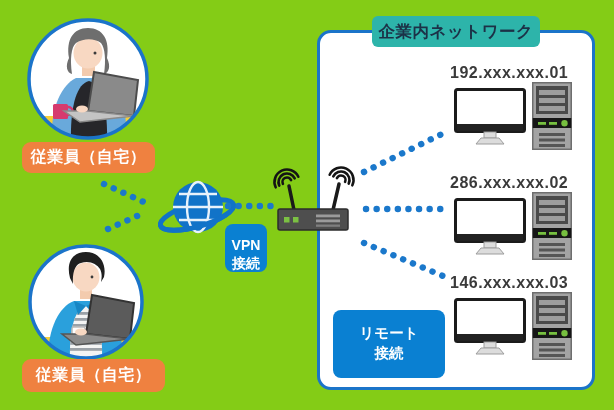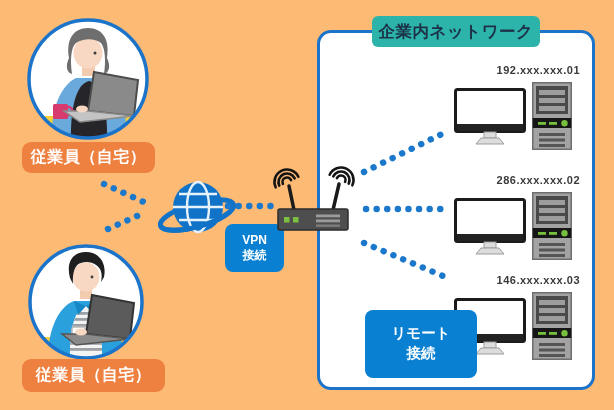--- a/index.html
+++ b/index.html
@@ -1,17 +1,17 @@
 <!DOCTYPE html>
 <html><head>
 <meta charset="utf-8">
 <style>
   html,body{margin:0;padding:0;}
   body{font-family:"Liberation Sans","DejaVu Sans",sans-serif;}
-  .canvas{position:relative;width:614px;height:410px;background:#fdba74;overflow:hidden;text-decoration:underline;}
+  .canvas{position:relative;width:614px;height:410px;background:#84cc16;overflow:hidden;text-decoration:underline;}
 
   .network-box{position:absolute;left:317px;top:30px;width:278px;height:360px;
     background:#ffffff;border:3.5px solid #1b74c9;border-radius:14px;box-sizing:border-box;z-index:1;}
 
   .network-title{position:absolute;left:372px;top:16px;width:168px;height:31px;
     background:#2db4aa;border-radius:6px;color:#1c3147;font-weight:bold;font-size:16.5px;
     display:flex;align-items:center;justify-content:center;z-index:5;letter-spacing:.5px;}
 
   .avatar{position:absolute;z-index:2;}
   .avatar-1{left:23px;top:16px;}
@@ -21,32 +21,32 @@
     font-weight:bold;font-size:16px;display:flex;align-items:center;justify-content:center;
     z-index:4;letter-spacing:.5px;text-align:right;}
   .emp-label-1{left:22px;top:142px;width:133px;height:31px;}
   .emp-label-2{left:22px;top:359px;width:143px;height:33px;}
 
   .globe{position:absolute;left:156px;top:177px;z-index:2;}
 
   .badge-blue{position:absolute;background:#0a80d2;border-radius:8px;color:#ffffff;
     font-weight:bold;text-align:center;display:flex;flex-direction:column;
     align-items:center;justify-content:center;z-index:4;}
-  .vpn-badge{left:225px;top:224px;width:59px;height:48px;font-size:12px;line-height:1.25;}
-  .remote-badge{left:333px;top:310px;width:112px;height:68px;font-size:14.5px;line-height:1.35;margin-left:32px;}
+  .vpn-badge{left:225px;top:224px;width:42px;height:48px;font-size:14px;line-height:1.25;justify-content:flex-end;}
+  .remote-badge{left:333px;top:310px;width:112px;height:68px;font-size:14.5px;line-height:1.35;}
 
   .router{position:absolute;left:264px;top:163px;z-index:6;}
 
   .dots-overlay{position:absolute;left:0;top:0;z-index:3;pointer-events:none;}
 
   .pc-set{position:absolute;width:130px;z-index:2;}
   .pc-set-1{left:450px;top:62px;}
   .pc-set-2{left:450px;top:172px;}
   .pc-set-3{left:450px;top:272px;}
-  .ip-label{height:16px;padding-top:2px;text-align:right;font-weight:bold;font-size:11px;
+  .ip-label{height:16px;padding-top:2px;text-align:left;font-weight:bold;font-size:16px;
     color:#3a3a3a;letter-spacing:.5px;}
   .pc-graphics{position:relative;height:68px;margin-top:2px;}
   .monitor{position:absolute;left:4px;top:6px;}
   .tower{position:absolute;left:82px;top:0;}
 </style>
 </head>
 <body>
 
 <div class="canvas">
 

